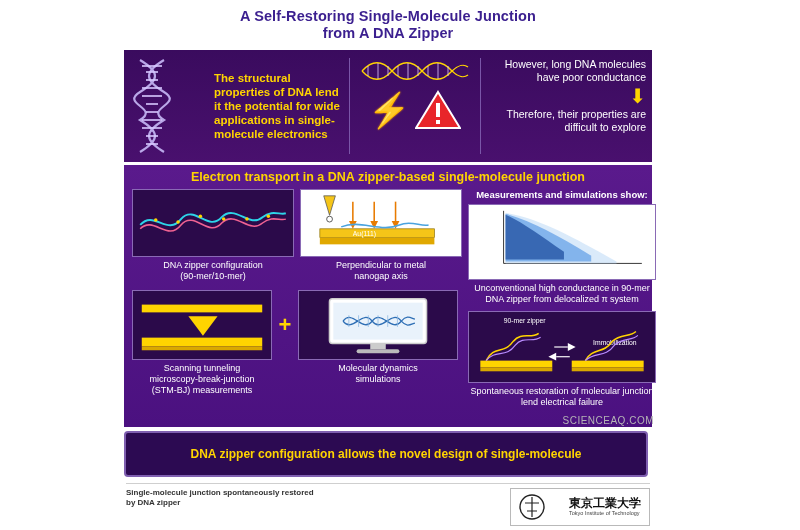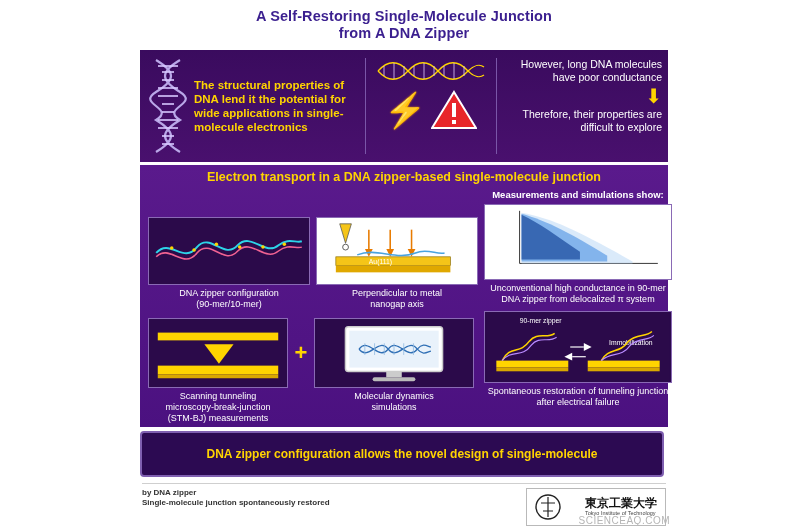--- a/index.html
+++ b/index.html
@@ -8,24 +8,24 @@
     background: #ffffff;
   }
   body {
     width: 800px;
     height: 530px;
     font-family: "Liberation Sans", sans-serif;
     overflow: hidden;
   }
   .poster {
     position: absolute;
-    left: 132px;
+    left: 116px;
     top: 0;
     width: 544px;
-    height: 530px;
+    height: 430px;
     background: #ffffff;
     box-sizing: border-box;
   }
   
   .title-block {
     padding: 8px 10px 6px 10px;
     text-align: center;
   }
   .title-line {
     color: #3b1f8f;
@@ -42,20 +42,21 @@
     background: linear-gradient(180deg, #3a0b5e 0%, #49106e 100%);
     display: flex;
     box-sizing: border-box;
   }
   .top-left {
     width: 225px;
     display: flex;
     align-items: center;
     padding: 6px 4px 6px 8px;
     box-sizing: border-box;
+    gap: 36px;
   }
   .dna-helix {
     width: 40px;
     height: 96px;
     flex: none;
     margin-right: 6px;
   }
   .top-left-text {
     color: #ffd400;
     font-weight: bold;
@@ -128,21 +129,20 @@
     font-size: 12.5px;
     text-align: center;
     margin-bottom: 5px;
   }
   .mid-grid {
     display: flex;
     gap: 6px;
   }
   .col-left {
     width: 330px;
-    margin-top: 28px;
   }
   .col-right {
     width: 190px;
   }
   .cell {
     margin-bottom: 4px;
   }
   .figbox {
     background: #2b0a4a;
     border: 1px solid #8a6ab5;
@@ -482,35 +482,35 @@
             <path d="M118 50 C126 36, 136 44, 146 30 C154 22, 164 26, 170 20" stroke="#ffd400" stroke-width="1.6" fill="none"></path>
             <path d="M118 50 C128 40, 138 48, 148 34 C156 26, 166 30, 172 24" stroke="#b98bff" stroke-width="1.2" fill="none"></path>
             <g stroke="#ffffff" stroke-width="1.2" fill="none">
               <path d="M86 36 L100 36"></path>
                 <polygon points="100,32 108,36 100,40" fill="#ffffff" stroke="none"></polygon>
               <path d="M102 46 L88 46"></path>
                 <polygon points="88,42 80,46 88,50" fill="#ffffff" stroke="none"></polygon>
             </g>
           </svg>
         </div>
-        <div class="cap">Spontaneous restoration of tunneling junction after electrical failure</div>
+        <div class="cap">Spontaneous restoration of molecular junction lend electrical failure</div>
       </div>
     </div>
   </div>
 
   <div class="banner">
     <div class="banner-text">
       <div>DNA zipper configuration allows the novel design of single-molecule</div>
     </div>
   </div>
 
   <div class="footer">
     <div class="foot-left">
+      <div class="foot-cap">Single-molecule junction spontaneously restored</div>
       <div class="foot-cap">by DNA zipper</div>
-      <div class="foot-cap">Single-molecule junction spontaneously restored</div>
     </div>
     <div class="logo-box">
       <svg width="26" height="26" viewBox="0 0 26 26">
         <circle cx="13" cy="13" r="12" fill="none" stroke="#222" stroke-width="1.4"></circle>
         <path d="M13 3 L13 23 M6 9 L20 9 M8 17 L18 17" stroke="#222" stroke-width="1.2"></path>
       </svg>
       <div>
         <div class="logo-jp">東京工業大学</div>
         <div class="logo-en">Tokyo Institute of Technology</div>
       </div>

